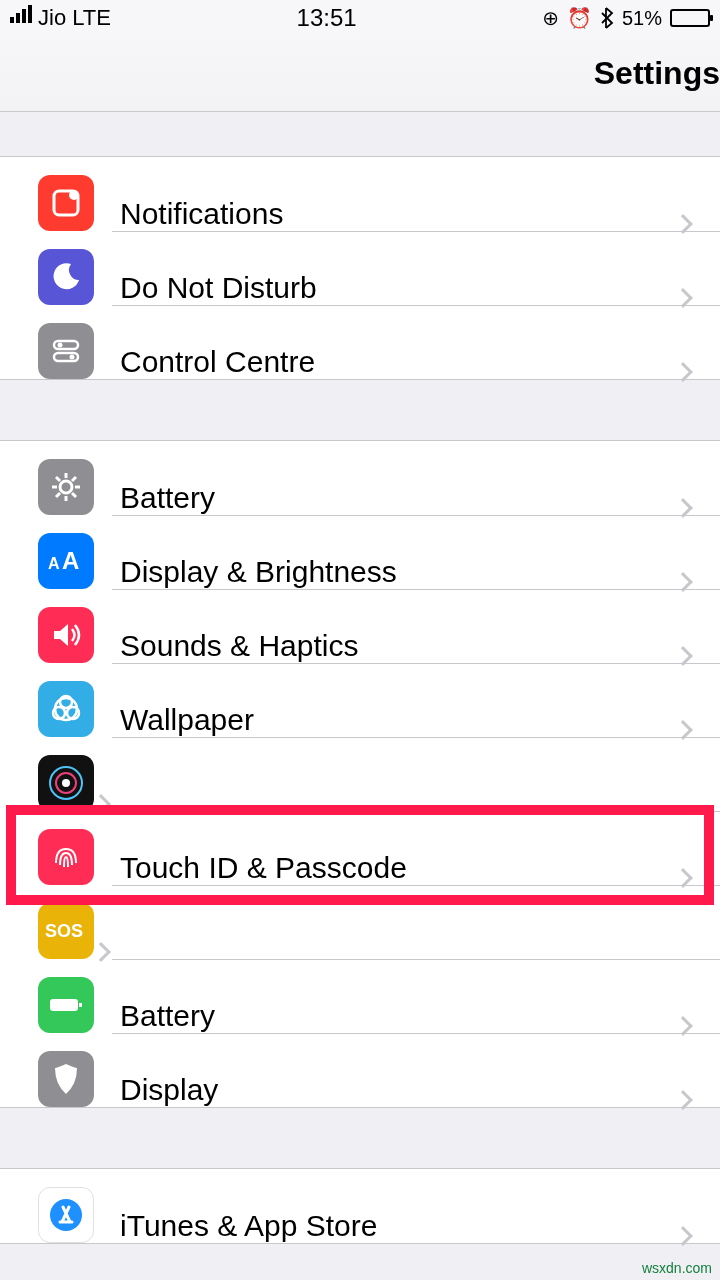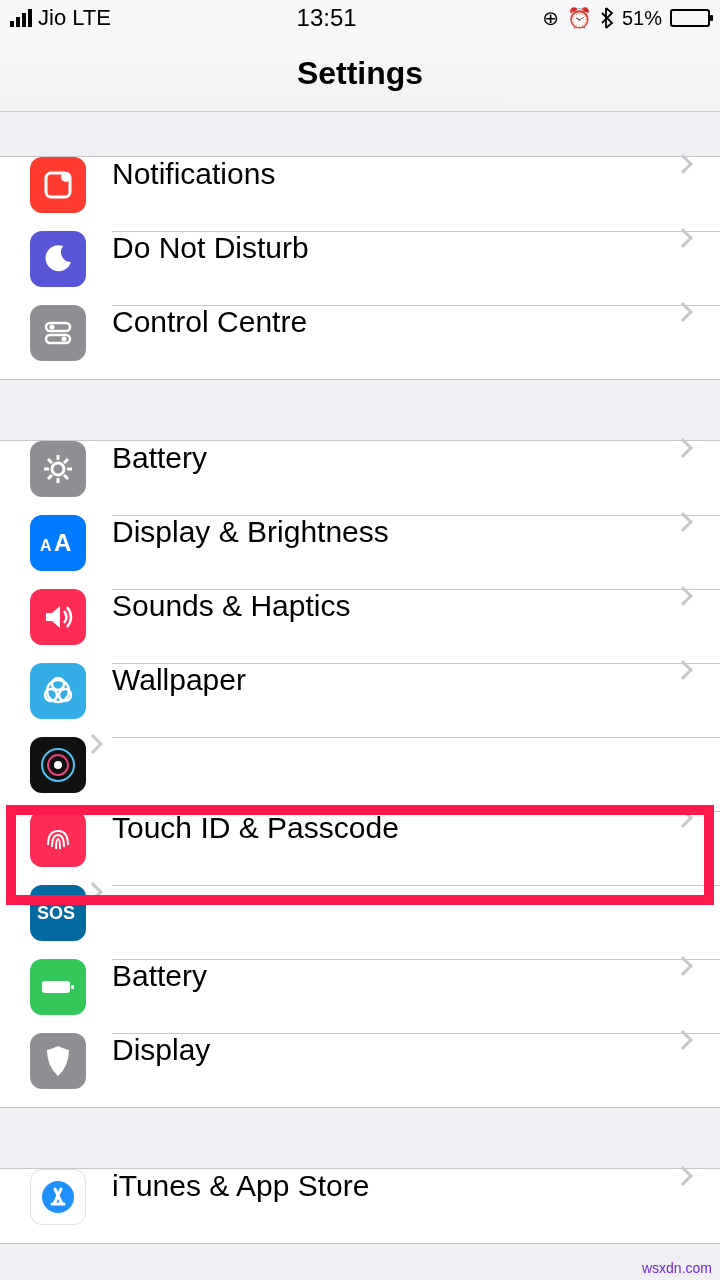--- a/index.html
+++ b/index.html
@@ -16,49 +16,49 @@
   .status-bar {
     height: 36px;
     display: flex;
     align-items: center;
     justify-content: space-between;
     padding: 0 10px;
     font-size: 22px;
     font-weight: 500;
     background: #f7f7f9;
   }
-  .status-left { display:flex; align-items:center; gap:6px;}
+  .status-left { display:flex; align-items:flex-start; gap:6px;}
   .signal-bars { display:flex; align-items:flex-end; gap:2px; height:18px;}
   .signal-bars > span { width:4px; background:#000; display:block;}
   .signal-bars > span:nth-child(1){height:6px;}
   .signal-bars > span:nth-child(2){height:10px;}
   .signal-bars > span:nth-child(3){height:14px;}
   .signal-bars > span:nth-child(4){height:18px;}
   .status-center { font-weight:400; font-size:24px;}
   .status-right { display:flex; align-items:center; gap:8px; font-size:20px;}
   .battery {
     display:inline-block; width:40px; height:18px; border:2px solid #000;
     border-radius:3px; position:relative;
   }
   .battery::after{content:""; position:absolute; right:-5px; top:4px; width:3px; height:6px; background:#000; border-radius:1px;}
   .battery-fill{ height:100%; width:51%; background:#000;}
   .nav-bar {
     height: 76px;
-    display:flex; align-items:center; justify-content:center;
+    display:flex; align-items:center; justify-content:flex-end;
     font-size:32px; font-weight:700;
     background: linear-gradient(#f7f7f9,#f2f2f5);
     border-bottom:1px solid #c8c7cc;
   }
   .spacer { height: 44px; }
   .spacer-small { height: 60px; }
   .group { background:#fff; border-top:1px solid #c8c7cc; border-bottom:1px solid #c8c7cc;}
   .row {
-    display:flex; align-items:flex-start;
+    display:flex; align-items:flex-end;
     height:74px;
-    padding-left:30px;
+    padding-left:38px;
     position:relative;
   }
   .row + .row::before{
     content:""; position:absolute; left:112px; right:0; top:0; height:1px;
     background:#c8c7cc;
   }
   .icon-box{
     width:56px; height:56px; border-radius:12px;
     display:flex; align-items:center; justify-content:center;
     flex-shrink:0;
@@ -82,27 +82,27 @@
     border:10px solid #ff1a4b;
     pointer-events:none;
   }
   
   .bg-red{background:#ff3b30;}
   .bg-grey{background:#8e8e93;}
   .bg-indigo{background:#5856d6;}
   .bg-blue{background:#007aff;}
   .bg-cyan{background:#32ade6;}
   .bg-pink{background:#ff2d55;}
-  .bg-orange{background:#0369a1;}
+  .bg-orange{background:#eab308;}
   .bg-green{background:#34c759;}
   .bg-black{background:#111;}
   svg{display:block;}
   .watermark{
     position:absolute; bottom:4px; right:8px;
-    font-size:14px; color:#6d28d9;
+    font-size:14px; color:#15803d;
     font-family: Arial, sans-serif;
   }
 </style>
 </head>
 <body>
 
 <div class="status-bar">
   <div class="status-left">
     <span class="signal-bars">
         <span></span>

